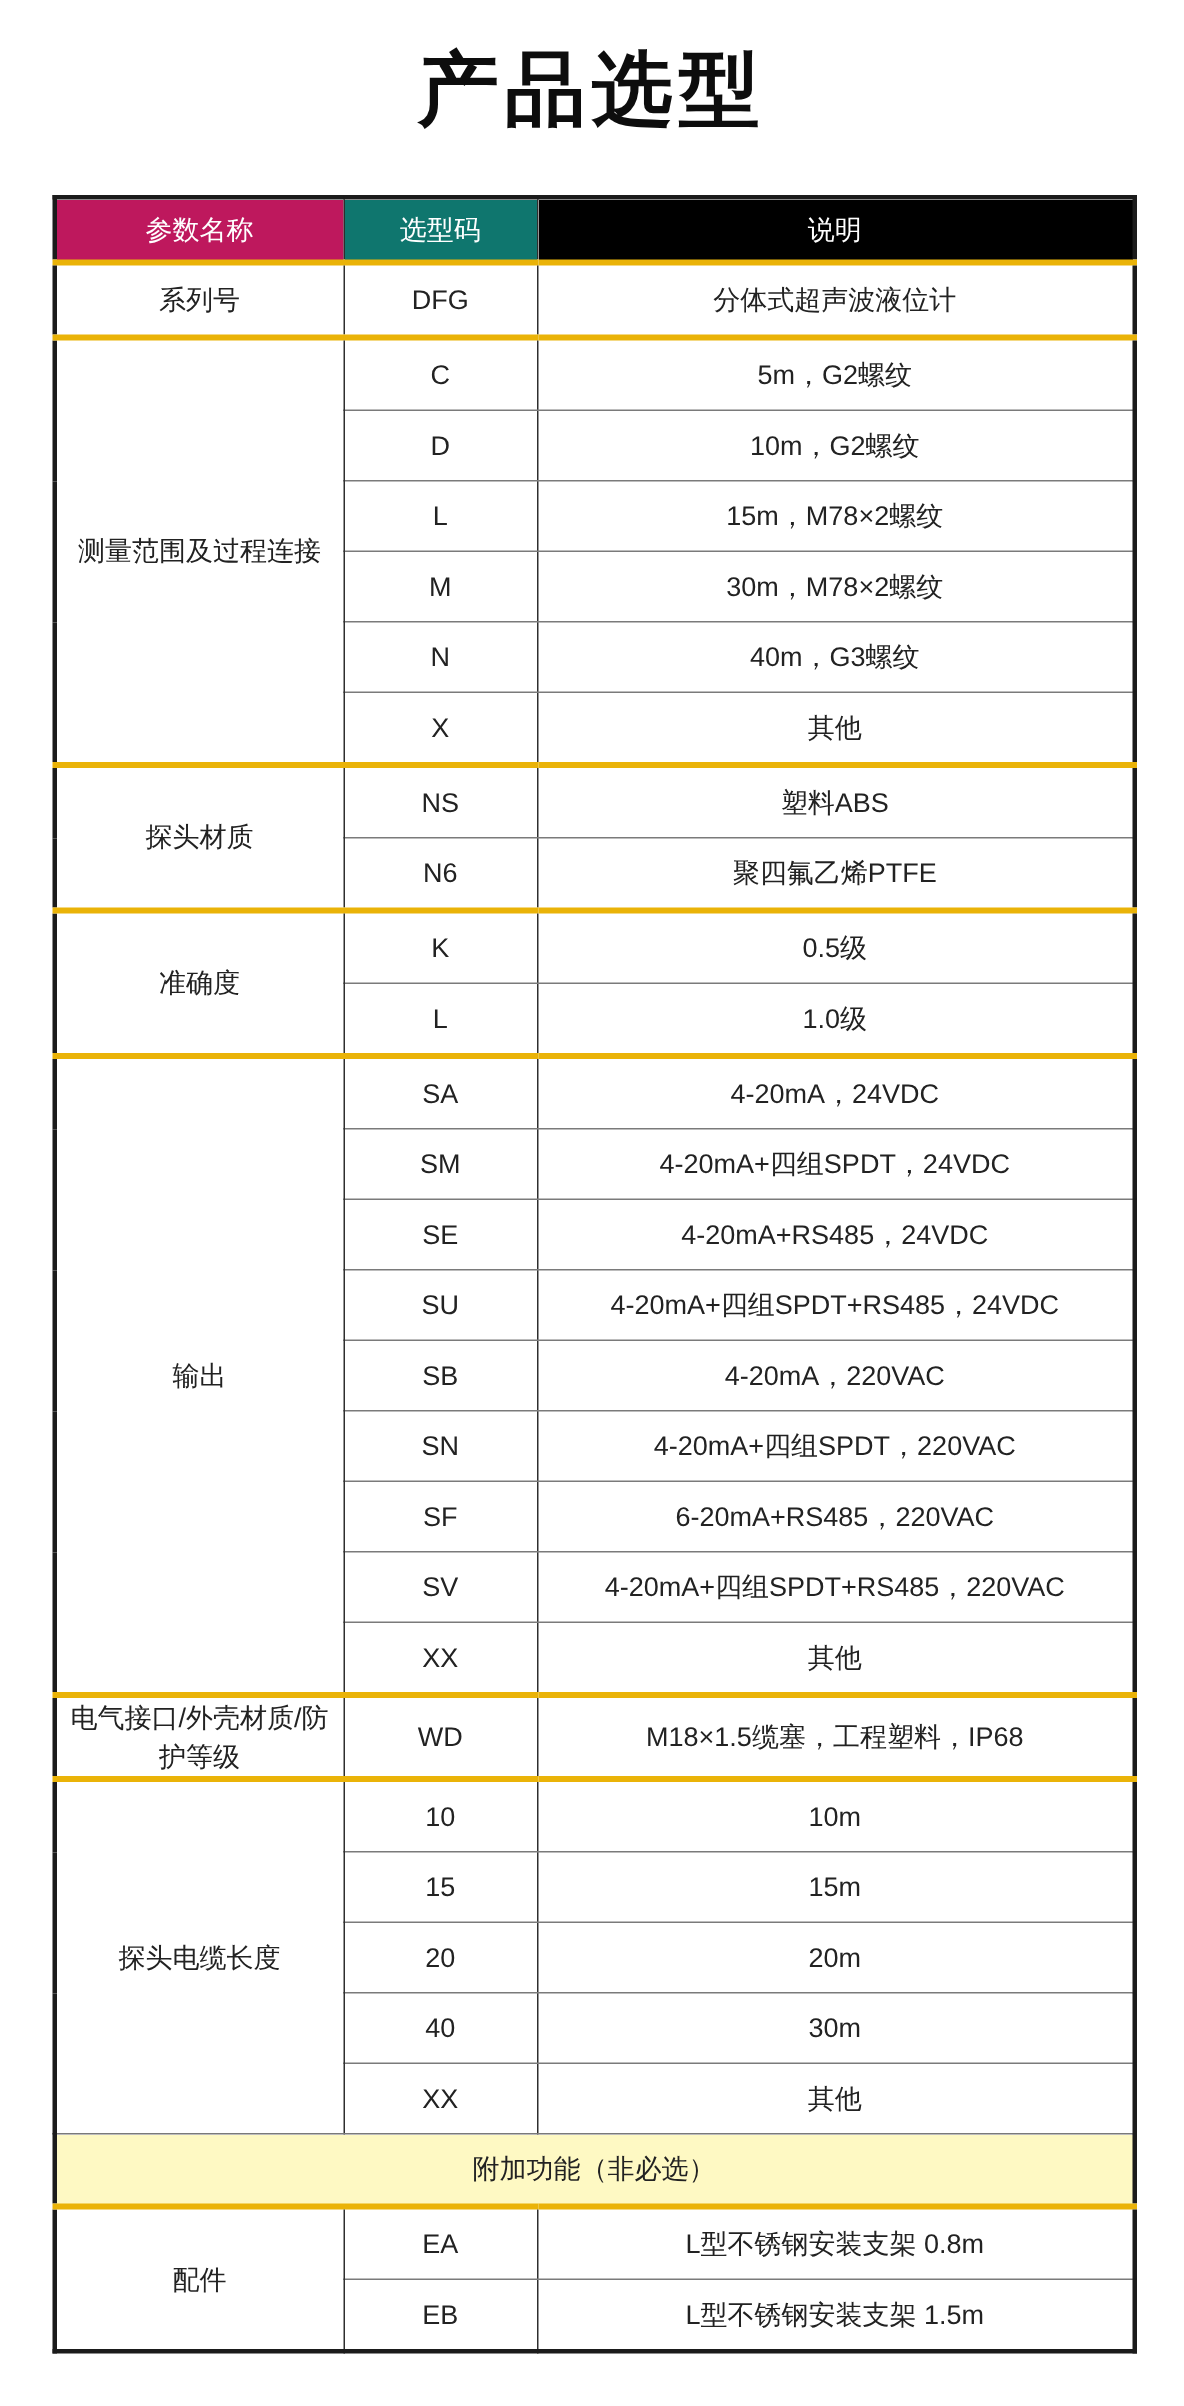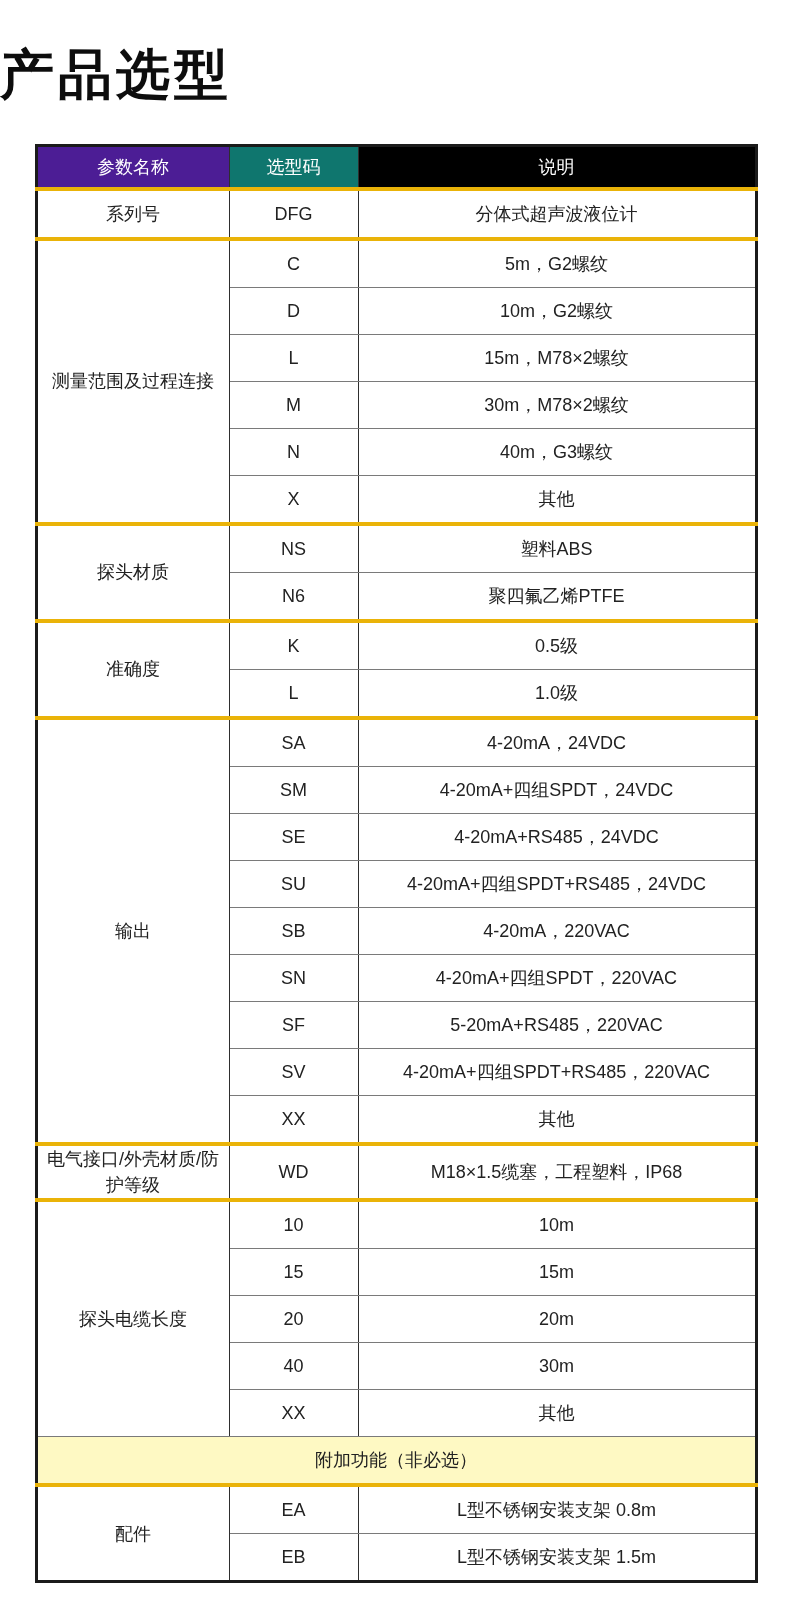--- a/index.html
+++ b/index.html
@@ -4,22 +4,22 @@
 <style>
   html, body {
     margin: 0; padding: 0;
     width: 789px; height: 1604px;
     background: #ffffff;
     font-family: "Liberation Sans", "DejaVu Sans", sans-serif;
     color: #1c1c1c;
     overflow: hidden;
   }
   .page-title {
-    margin: 36px auto 0;
-    text-align: left;
+    margin: 22px auto 0;
+    text-align: center;
     font-size: 54px;
     line-height: 76px;
     font-weight: 900;
     letter-spacing: 4px;
     color: #0d0d0d;
   }
   .table-wrap {
     width: 720px;
     margin: 32px auto 0;
   }
@@ -71,21 +71,21 @@
 
 <div class="table-wrap">
   <table class="sel">
     <colgroup>
       <col style="width:193px">
       <col style="width:129px">
       <col style="width:398px">
     </colgroup>
     <thead>
         <tr>
-          <th style="background: #4c1d95;">参数名称</th>
+          <th style="background: #be185d;">参数名称</th>
           <th style="background: #0f766e;">选型码</th>
           <th style="background: #000000;">说明</th>
         </tr>
       </thead>
     <tbody>
         <tr class="group-start">
           <td class="param" rowspan="1">系列号</td>
           <td>DFG</td>
           <td>分体式超声波液位计</td>
         </tr>
@@ -152,21 +152,21 @@
         <tr>
           <td>SB</td>
           <td>4-20mA，220VAC</td>
         </tr>
         <tr>
           <td>SN</td>
           <td>4-20mA+四组SPDT，220VAC</td>
         </tr>
         <tr>
           <td>SF</td>
-          <td>5-20mA+RS485，220VAC</td>
+          <td>6-20mA+RS485，220VAC</td>
         </tr>
         <tr>
           <td>SV</td>
           <td>4-20mA+四组SPDT+RS485，220VAC</td>
         </tr>
         <tr>
           <td>XX</td>
           <td>其他</td>
         </tr>
         <tr class="group-start">

